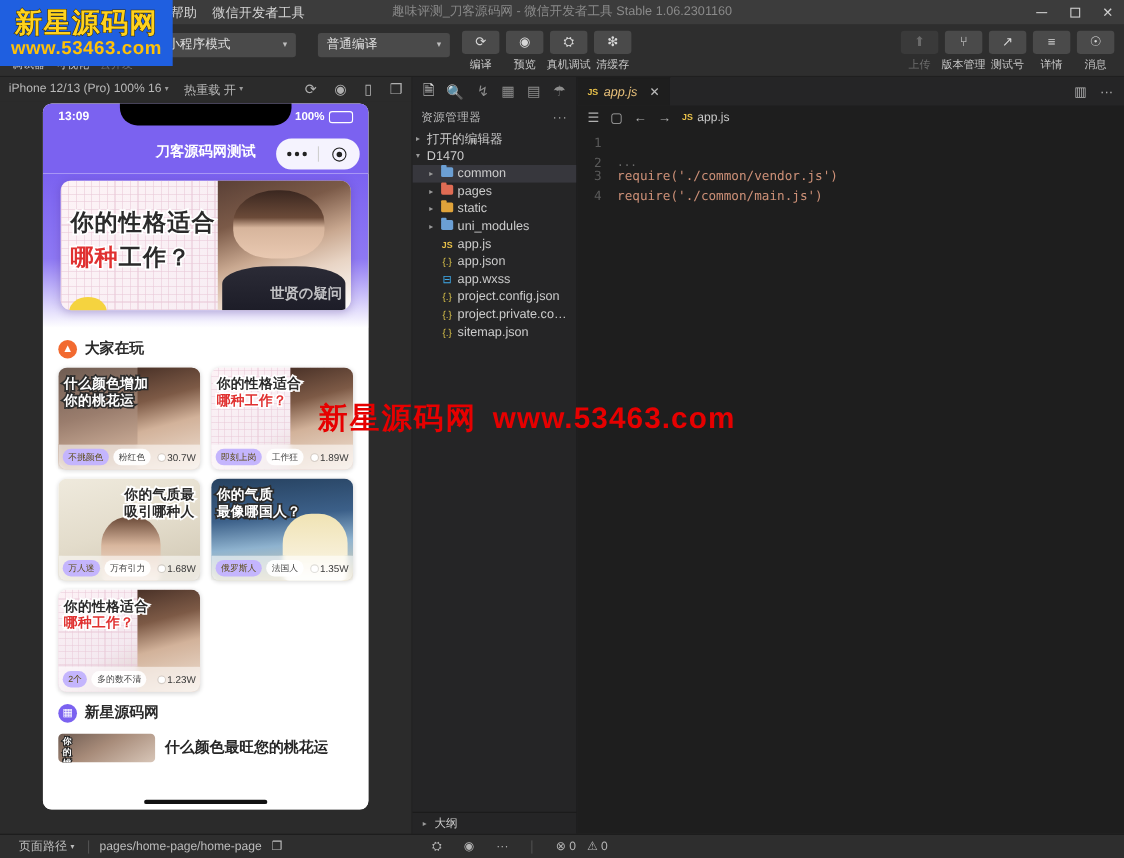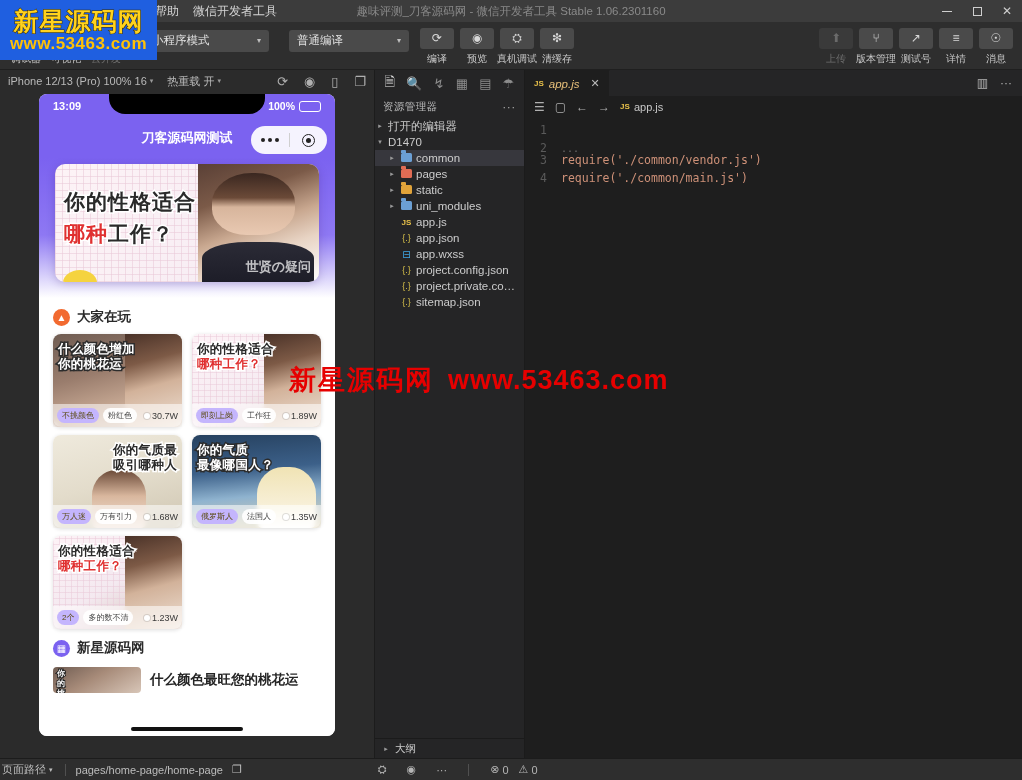--- a/index.html
+++ b/index.html
@@ -192,21 +192,21 @@
   .bc-file { display: flex; align-items: center; gap: 4px; color: #c8c8c8; }
   .code { flex: 1; padding-top: 4px; font-family: "DejaVu Sans Mono", "Liberation Mono", monospace; font-size: 11.5px; line-height: 18px; overflow: hidden; }
   .cline { display: flex; }
   .gut { width: 36px; text-align: right; padding-right: 14px; color: #5a5a5a; flex: none; }
   .ctxt { white-space: pre; }
   .str { color: #ce9178; }
   .dots3 { color: #6b6b6b; font-size: 10px; }
 
   
   .statusbar { height: 22px; background: #2e2e2e; border-top: 1px solid #1c1c1c; display: flex; align-items: center; font-size: 11px; color: #bdbdbd; flex: none; }
-  .sb-left { display: flex; align-items: center; gap: 7px; padding-left: 0; }
+  .sb-left { display: flex; align-items: center; gap: 7px; padding-left: 15px; }
   .sb-pill { display: flex; align-items: center; gap: 3px; }
   .sb-div { width: 1px; height: 12px; background: #505050; margin: 0 3px; }
   .sb-mid { display: flex; align-items: center; gap: 16px; margin-left: 132px; color: #b5b5b5; }
   .sb-right { margin-left: auto; display: flex; align-items: center; gap: 14px; padding-right: 10px; }
   .sb-item { padding: 0 2px; }
 
   
   .wm-tl { position: absolute; left: 0; top: 0; width: 157px; height: 60px; background: #1f5fe0; z-index: 60; display: flex; flex-direction: column; align-items: center; justify-content: center; gap: 1px; }
   .wm-tl .l1 { font-size: 25px; font-weight: bold; color: #ffd21e; letter-spacing: 1px; -webkit-text-stroke: 1px #3a2d00; paint-order: stroke fill; line-height: 1; }
   .wm-tl .l2 { font-size: 17px; font-weight: bold; color: #ffc107; letter-spacing: .5px; line-height: 1; }

